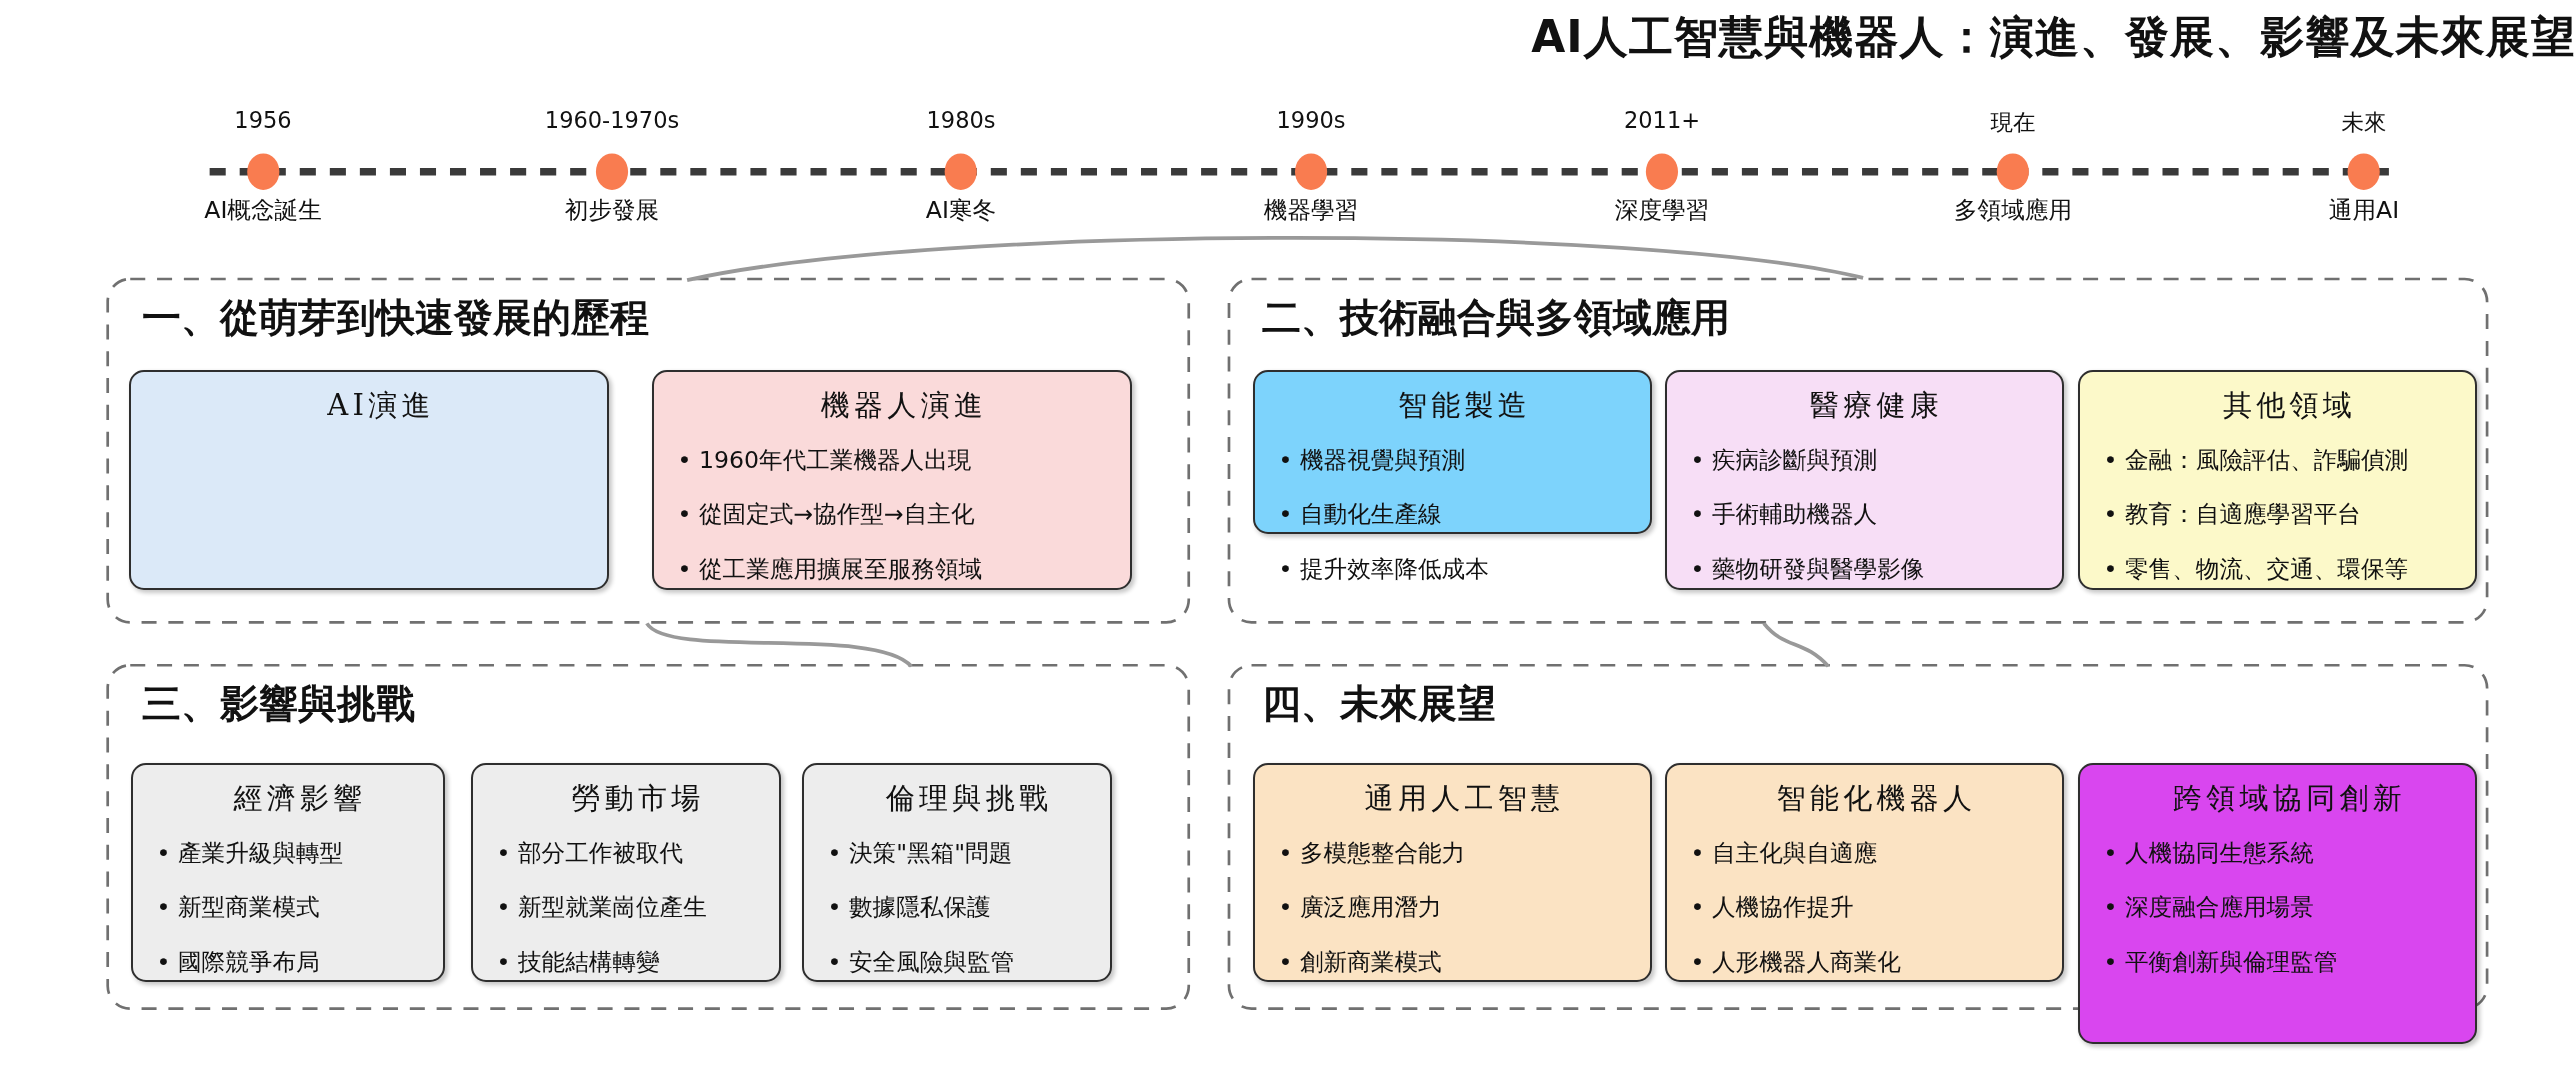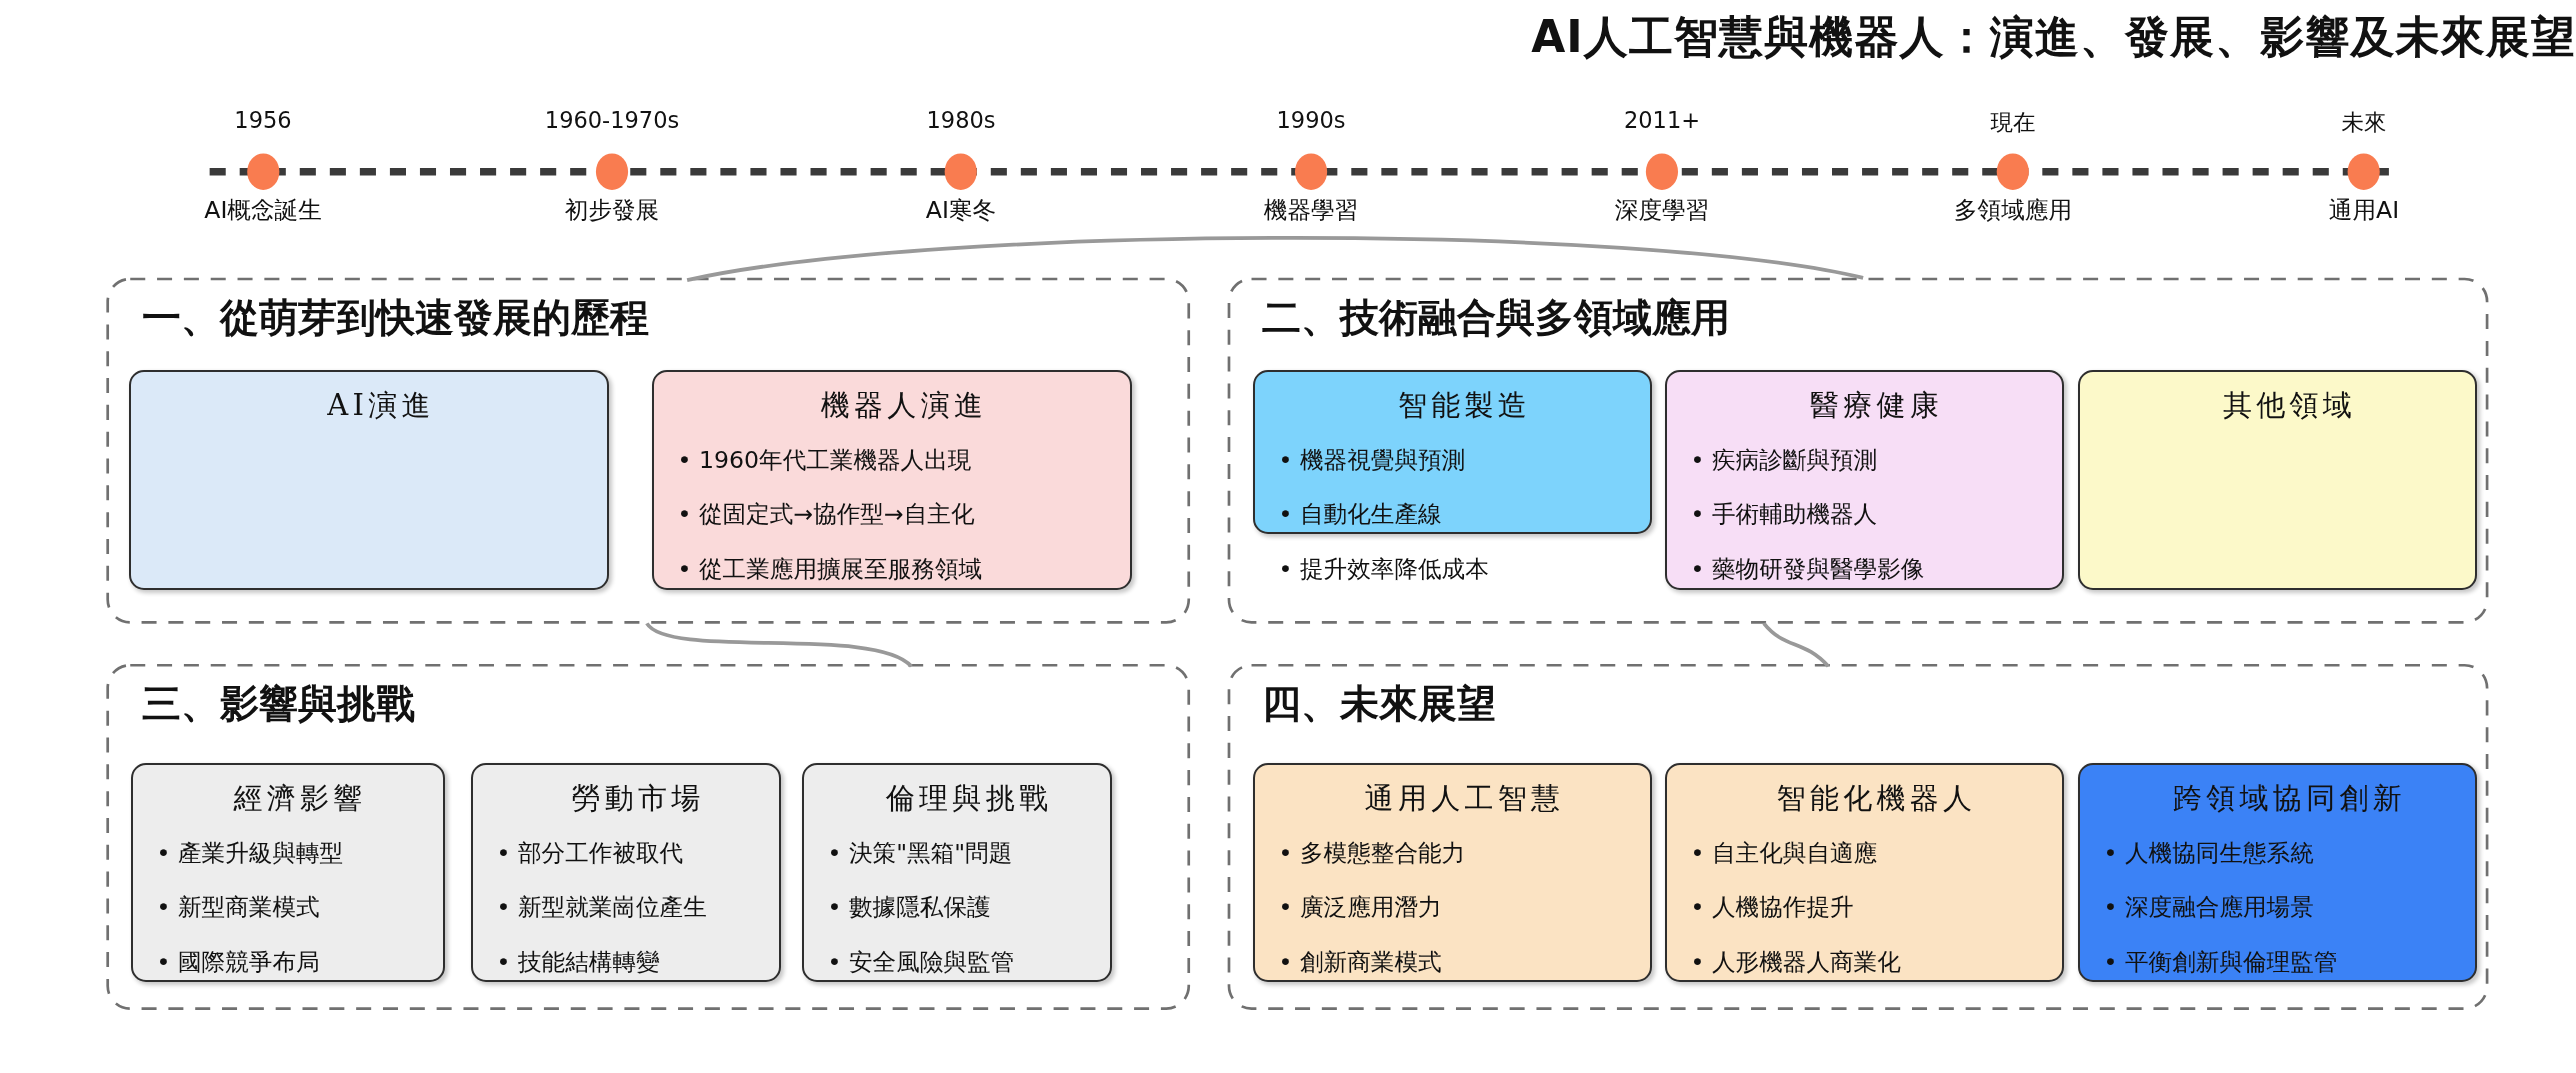--- a/index.html
+++ b/index.html
@@ -92,20 +92,25 @@
   <div class="card" style="left: 1665px; top: 370px; width: 399px; height: 220px; background: rgb(247, 222, 246);">
     <div class="card-title">醫療健康</div>
     <ul>
       <li>疾病診斷與預測</li>
       <li>手術輔助機器人</li>
       <li>藥物研發與醫學影像</li>
     </ul>
   </div>
   <div class="card" style="left: 2078px; top: 370px; width: 399px; height: 220px; background: rgb(252, 249, 201);">
     <div class="card-title">其他領域</div>
+    <ul>
+      <li>金融：風險評估、詐騙偵測</li>
+      <li>教育：自適應學習平台</li>
+      <li>零售、物流、交通、環保等</li>
+    </ul>
   </div>
 
   <div class="card" style="left: 131px; top: 763px; width: 314px; height: 219px; background: rgb(237, 237, 237);">
     <div class="card-title">經濟影響</div>
     <ul>
       <li>產業升級與轉型</li>
       <li>新型商業模式</li>
       <li>國際競爭布局</li>
     </ul>
   </div>
@@ -135,21 +140,21 @@
     </ul>
   </div>
   <div class="card" style="left: 1665px; top: 763px; width: 399px; height: 219px; background: rgb(251, 227, 195);">
     <div class="card-title">智能化機器人</div>
     <ul>
       <li>自主化與自適應</li>
       <li>人機協作提升</li>
       <li>人形機器人商業化</li>
     </ul>
   </div>
-  <div class="card" style="left: 2078px; top: 763px; width: 399px; height: 219px; background: #3b82f6;">
+  <div class="card" style="left: 2078px; top: 763px; width: 399px; height: 281px; background: #d946ef;">
     <div class="card-title">跨領域協同創新</div>
     <ul>
       <li>人機協同生態系統</li>
       <li>深度融合應用場景</li>
       <li>平衡創新與倫理監管</li>
     </ul>
   </div>
 
 </div>
 

